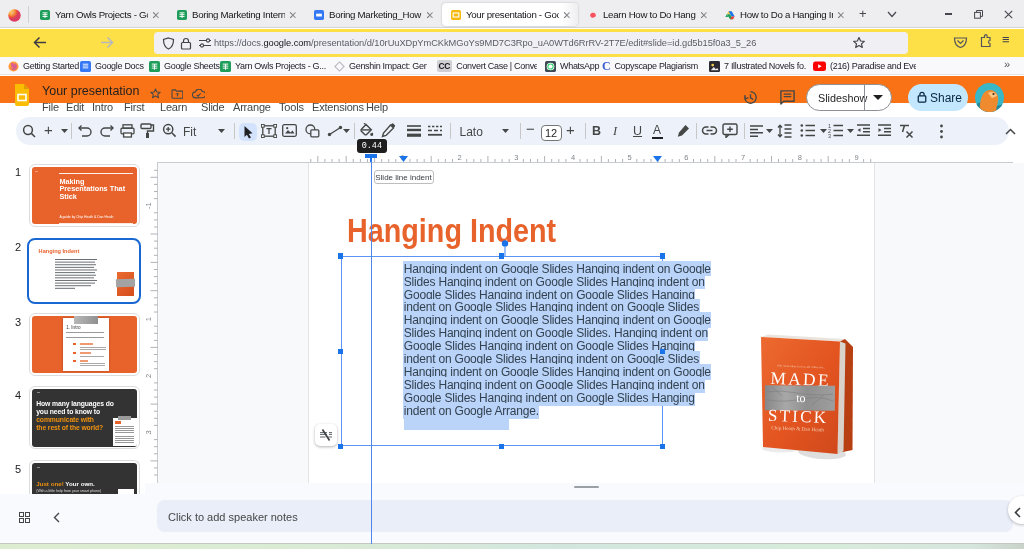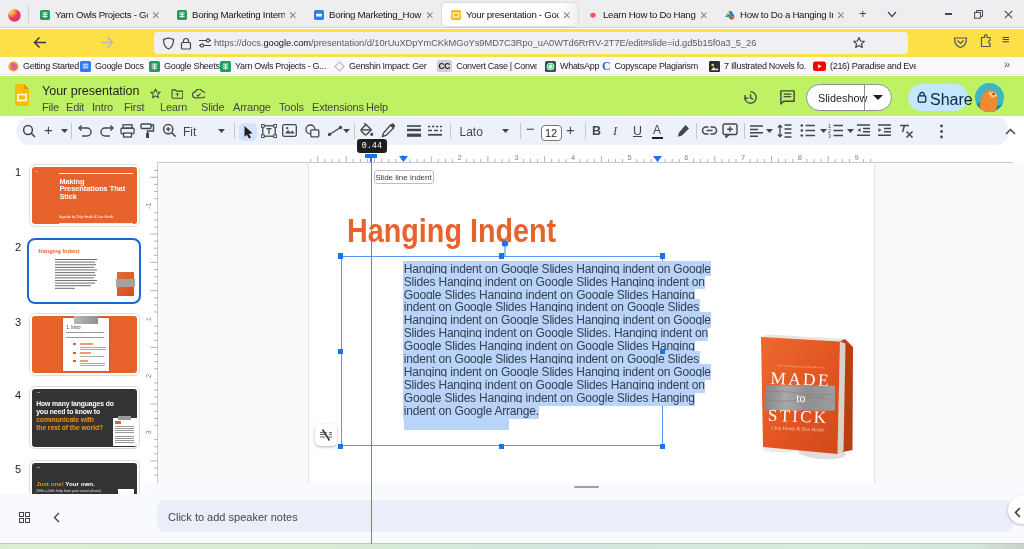--- a/index.html
+++ b/index.html
@@ -14,21 +14,21 @@
   .tab .tx { font-size:10.5px; color:#55545c; margin:0 7px 0 4px; flex:0 0 auto; }
   .tab.active { background:#fff; border-radius:4px; box-shadow:0 0 2px rgba(0,0,0,.25); }
   .fade:after { content:""; position:absolute; right:0; top:0; bottom:0; width:16px; background:linear-gradient(to right, rgba(238,238,240,0), #eeeef0); }
   #urlrow { left:0; top:29px; width:1024px; height:28px; background:#fde047; }
   #urlfield { position:absolute; left:154px; top:3px; width:754px; height:22px; background:#f0f0f4; border-radius:4px; }
   #bookmarks { left:0; top:57px; width:1024px; height:18px; background:#f9f9fb; border-bottom:1px solid #e3e3e8; font-size:9px; letter-spacing:-0.3px; color:#24222d; }
   .bm { position:absolute; top:2px; height:14px; display:flex; align-items:center; white-space:nowrap; }
   .bm .bicon { width:11px; height:11px; margin-right:4px; }
   .navglyph { color:#37363e; font-size:15px; }
   
-  #gheader { left:0; top:76px; width:1024px; height:40px; background:#bef264; }
+  #gheader { left:0; top:76px; width:1024px; height:27px; background:#f97316; }
   #gtitle { position:absolute; left:42px; top:8px; font-size:12.5px; color:#1f1f1f; }
   #gmenus { position:absolute; left:42px; top:25px; font-size:11px; letter-spacing:-0.2px; color:#444746; }
   #gmenus span { margin-right:0; }
   
   #toolbar { left:16px; top:117px; width:993px; height:28px; background:#edf2fa; border-radius:14px; }
   .tsep { position:absolute; top:6px; width:1px; height:16px; background:#c7c7c7; }
   
   #rulerrow { left:0; top:145px; width:1024px; height:18px; background:#fff; }
   #rulerline { position:absolute; left:157px; top:17px; width:856px; height:1px; background:#c8cbcf; }
   
@@ -273,21 +273,21 @@
     <div style="position:absolute;right:26px;top:0;width:1px;height:25px;background:#8c8f94"></div>
     <svg style="position:absolute;right:8px;top:10px" width="10" height="6" viewBox="0 0 10 6">
         <path d="M0 0 5 5 10 0Z" fill="#1f1f1f"></path>
       </svg>
   </div>
   <div class="abs" style="left:908px;top:8px;width:60px;height:27px;border-radius:14px;background:#c2e7ff">
     <svg style="position:absolute;left:9px;top:7px" width="10" height="12" viewBox="0 0 12 14">
         <rect x="1.5" y="5.5" width="9" height="7.5" rx="1" fill="none" stroke="#0b2740" stroke-width="1.5"></rect>
         <path d="M3.5 5.5V4a2.5 2.5 0 0 1 5 0v1.5" fill="none" stroke="#0b2740" stroke-width="1.5"></path>
       </svg>
-    <span style="position:absolute;left:22px;top:7px;font-size:16px;color:#0b2740">Share</span>
+    <span style="position:absolute;left:22px;top:7px;font-size:12px;color:#0b2740">Share</span>
   </div>
   <svg class="abs" style="left:975px;top:7px" width="29" height="29" viewBox="0 0 29 29">
       <defs>
         <clipPath id="avc">
           <circle cx="14.5" cy="14.5" r="14.5"></circle>
         </clipPath>
       </defs>
       <g clip-path="url(#avc)">
         <rect width="29" height="29" fill="#39b7c7"></rect>
         <path d="M0 22 Q8 16 16 21 Q23 25 29 20 V29 H0Z" fill="#23869b"></path>

